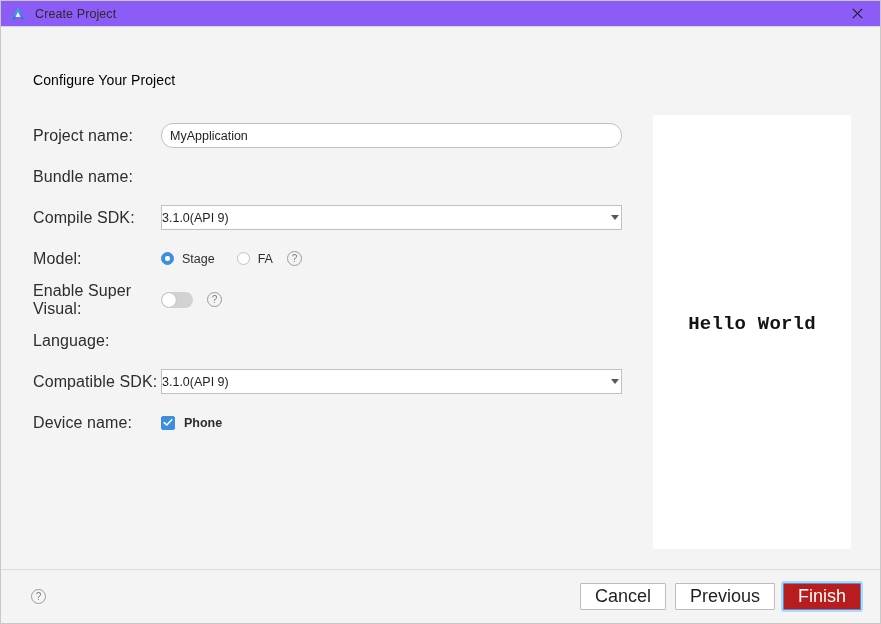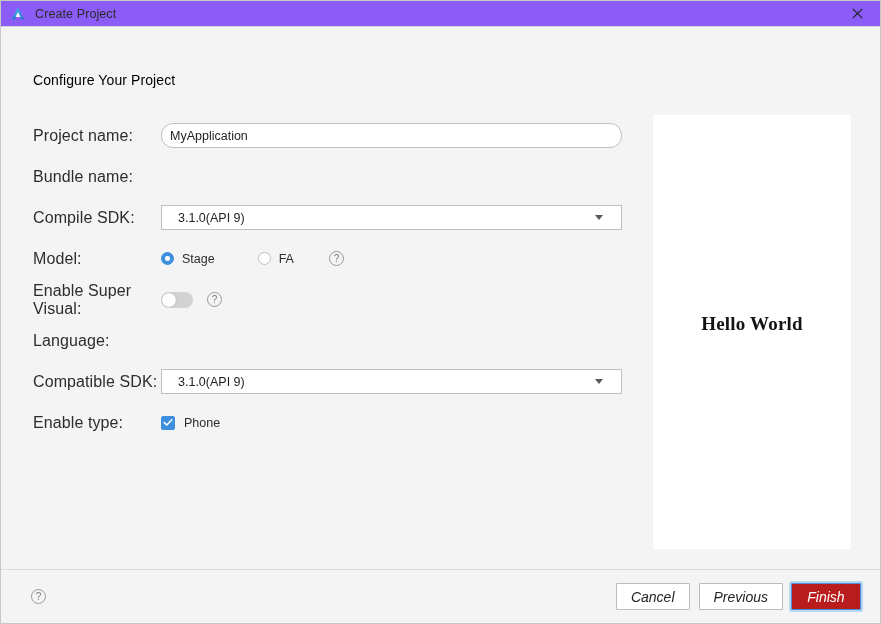--- a/index.html
+++ b/index.html
@@ -157,39 +157,39 @@
 
   
   .combo {
     width: 461px;
     height: 25px;
     box-sizing: border-box;
     background: #ffffff;
     border: 1px solid #c0c0c0;
     display: flex;
     align-items: center;
-    padding: 0 16px;
+    padding: 0 0;
     cursor: pointer;
     position: relative;
   }
   .combo-value {
     font-size: 12.5px;
     color: #1f1f1f;
     flex: 1 1 auto;
   }
   .caret {
     width: 0; height: 0;
     border-left: 4.5px solid transparent;
     border-right: 4.5px solid transparent;
     border-top: 5px solid #55585c;
     margin-right: 2px;
   }
 
   
-  .radio-group { display: flex; align-items: center; gap: 21px; }
+  .radio-group { display: flex; align-items: center; }
   .radio-item {
     display: flex;
     align-items: center;
     cursor: pointer;
     margin-right: 22px;
   }
   .radio {
     width: 13px; height: 13px;
     border-radius: 50%;
     box-sizing: border-box;
@@ -229,21 +229,21 @@
   .toggle .knob {
     position: absolute;
     top: 1px; left: 1px;
     width: 14px; height: 14px;
     border-radius: 50%;
     background: #ffffff;
     box-shadow: 0 0 1px rgba(0,0,0,.35);
   }
 
   
-  .cb-item { display: flex; align-items: center; cursor: pointer; }
+  .cb-item { display: flex; align-items: center; cursor: pointer; font-weight: bold; }
   .checkbox {
     width: 14px; height: 14px;
     box-sizing: border-box;
     background: #3d8fdd;
     border: 1px solid #3d8fdd;
     border-radius: 2px;
     margin-right: 9px;
     flex: 0 0 14px;
     display: flex;
     align-items: center;
@@ -279,21 +279,21 @@
   .phone-canvas {
     width: 198px;
     height: 434px;
     background: #ffffff;
     position: relative;
     display: flex;
     align-items: center;
     justify-content: center;
   }
   .hello-world {
-    font-family: Liberation Serif, serif;
+    font-family: Liberation Mono, monospace;
     font-weight: bold;
     font-size: 19px;
     color: #141414;
     margin-top: -16px;
     letter-spacing: .2px;
   }
   .preview-caption {
     margin-top: 17px;
     font-size: 13px;
     color: #2b2b2b;
@@ -310,28 +310,27 @@
     padding: 0 19px 0 30px;
     box-sizing: border-box;
   }
   .footer-spacer { flex: 1 1 auto; }
   .btn {
     height: 27px;
     min-width: 70px;
     padding: 0 14px;
     box-sizing: border-box;
     font-family: "Liberation Sans", sans-serif;
-    font-size: 14px;
+    font-size: 18px;
     background: #ffffff;
     border: 1px solid #bdbdbd;
     color: #1f1f1f;
     cursor: pointer;
     border-radius: 1px;
     margin-left: 9px;
-    font-style: italic;
   }
   .btn-primary {
     background: #b91c1c;
     border: 1px solid #4a90d9;
     color: #ffffff;
     box-shadow: 0 0 0 2px #b7d6f2;
     margin-left: 8px;
   }
 </style>
 </head>
@@ -422,21 +421,21 @@
         <div class="row-label">Compatible SDK:</div>
         <div class="row-control">
           <div class="combo">
             <span class="combo-value">3.1.0(API 9)</span>
             <span class="caret"></span>
           </div>
         </div>
       </div>
 
       <div class="row">
-        <div class="row-label">Enable type:</div>
+        <div class="row-label">Device name:</div>
         <div class="row-control">
           <label class="cb-item">
             <span class="checkbox">
               <svg width="10" height="9" viewBox="0 0 10 9">
                 <path d="M1.2 4.6 L3.8 7.0 L8.8 1.8" stroke="#ffffff" stroke-width="1.5" fill="none" stroke-linecap="round" stroke-linejoin="round"></path>
               </svg>
             </span>
             <span class="cb-label">Phone</span>
           </label>
         </div>

